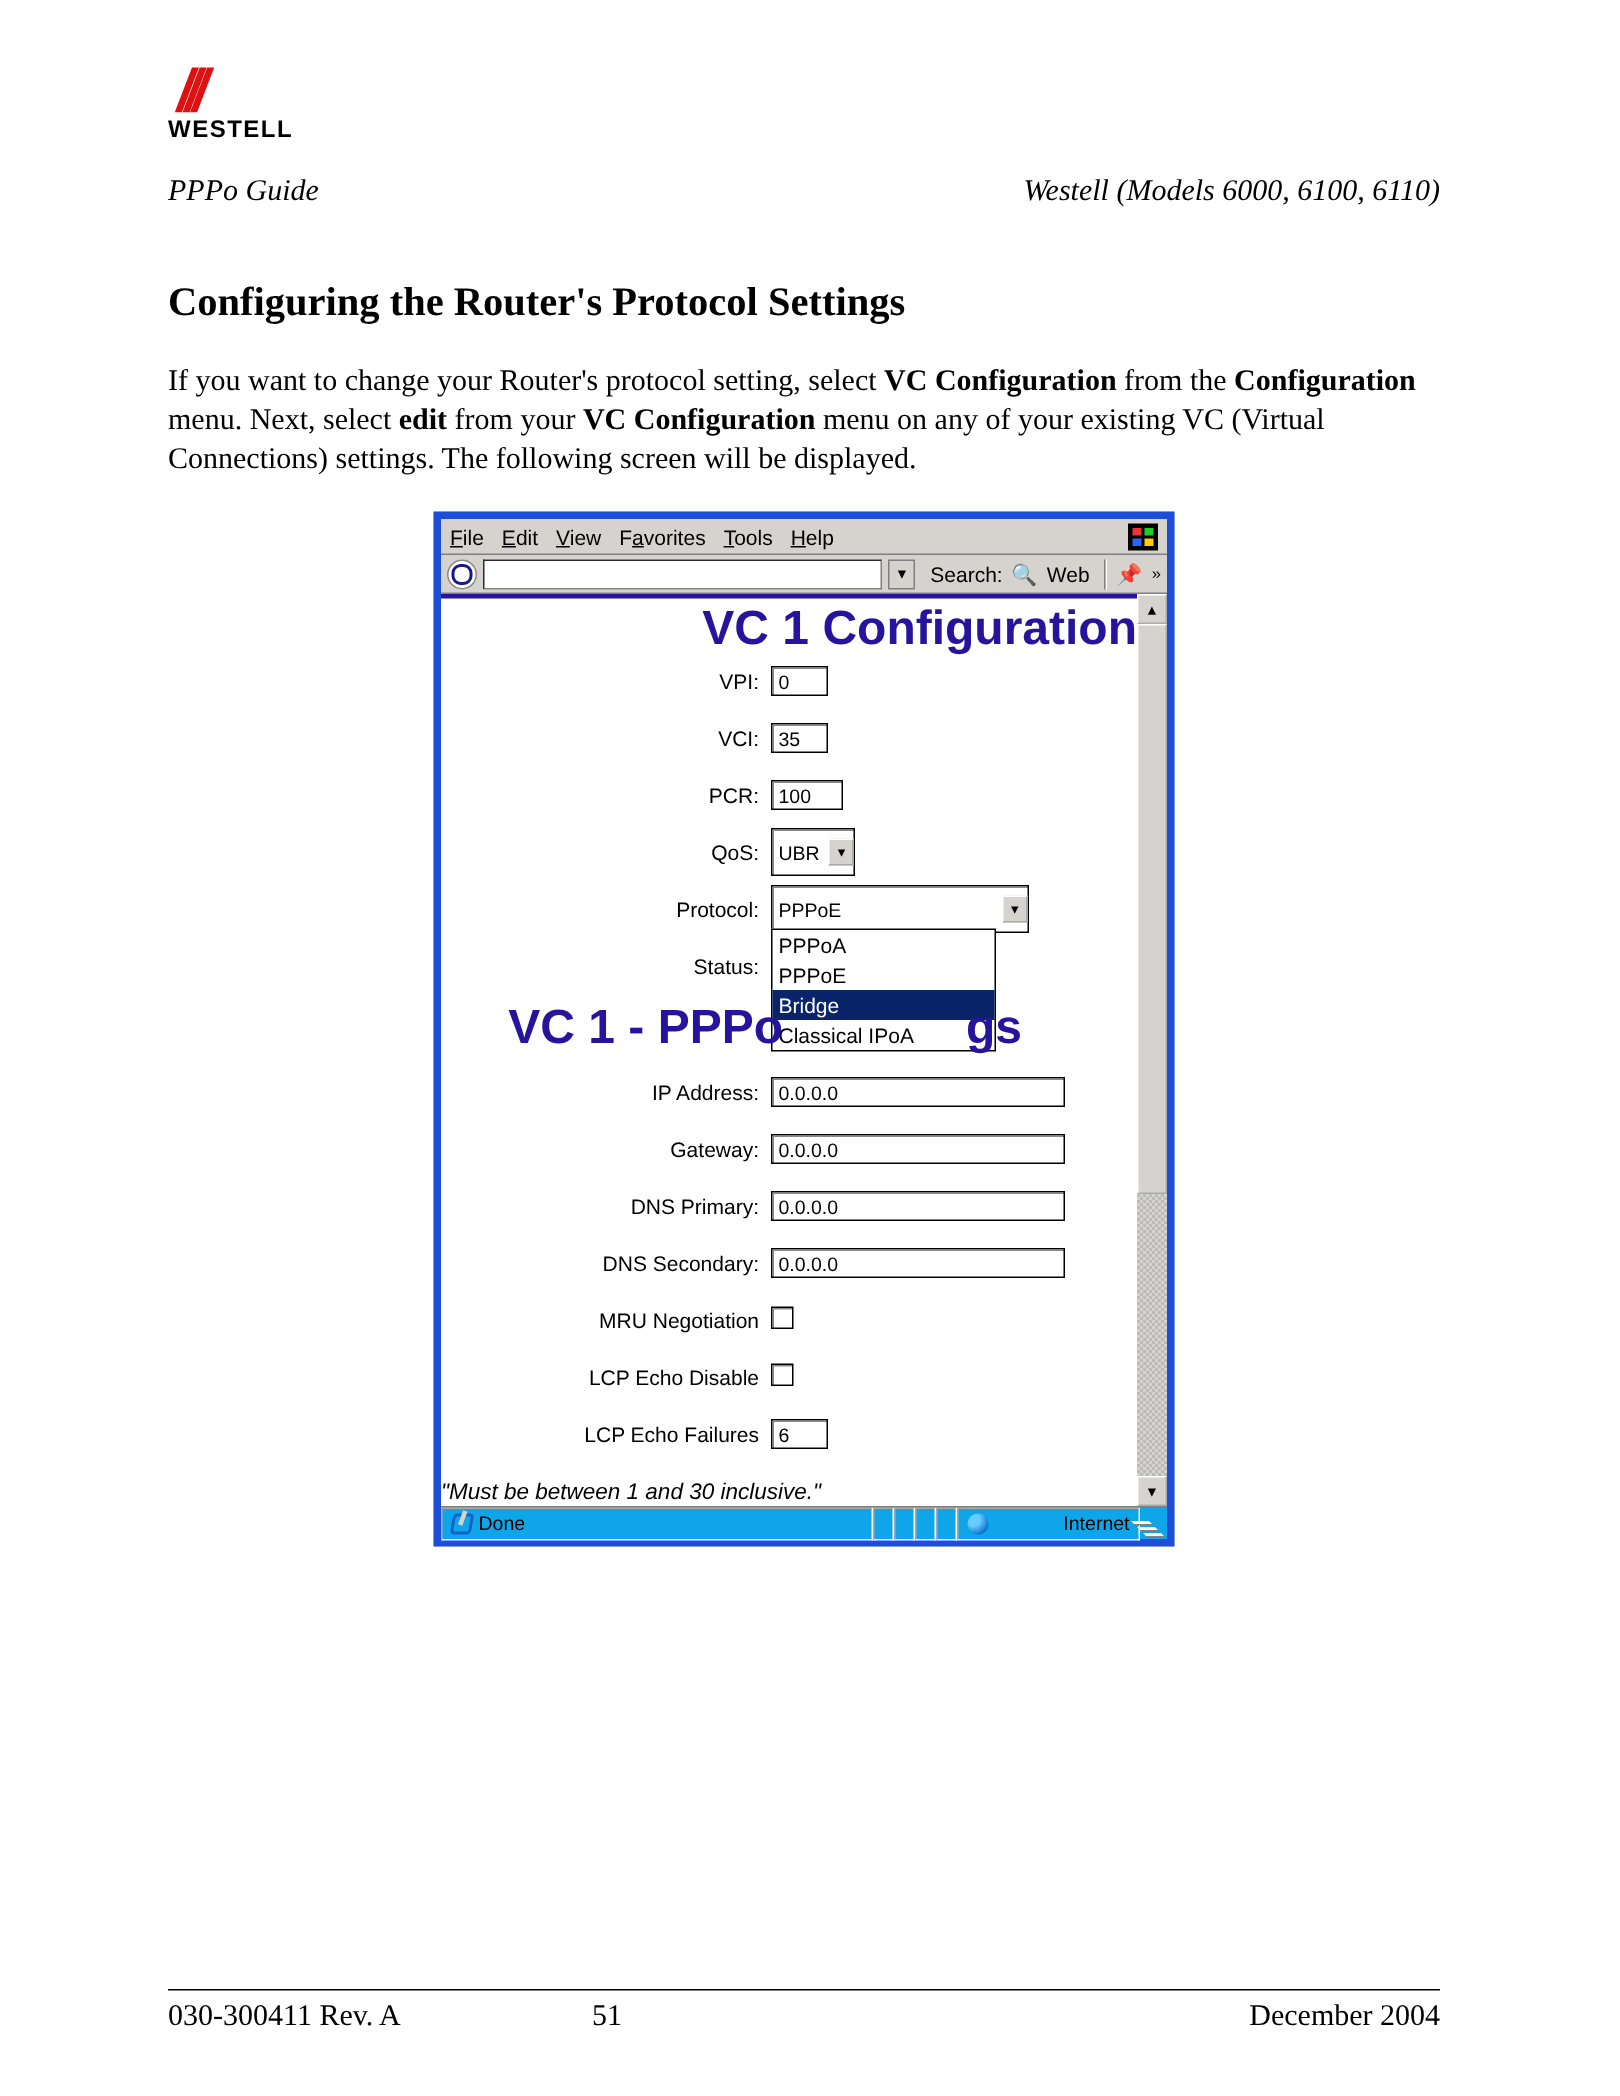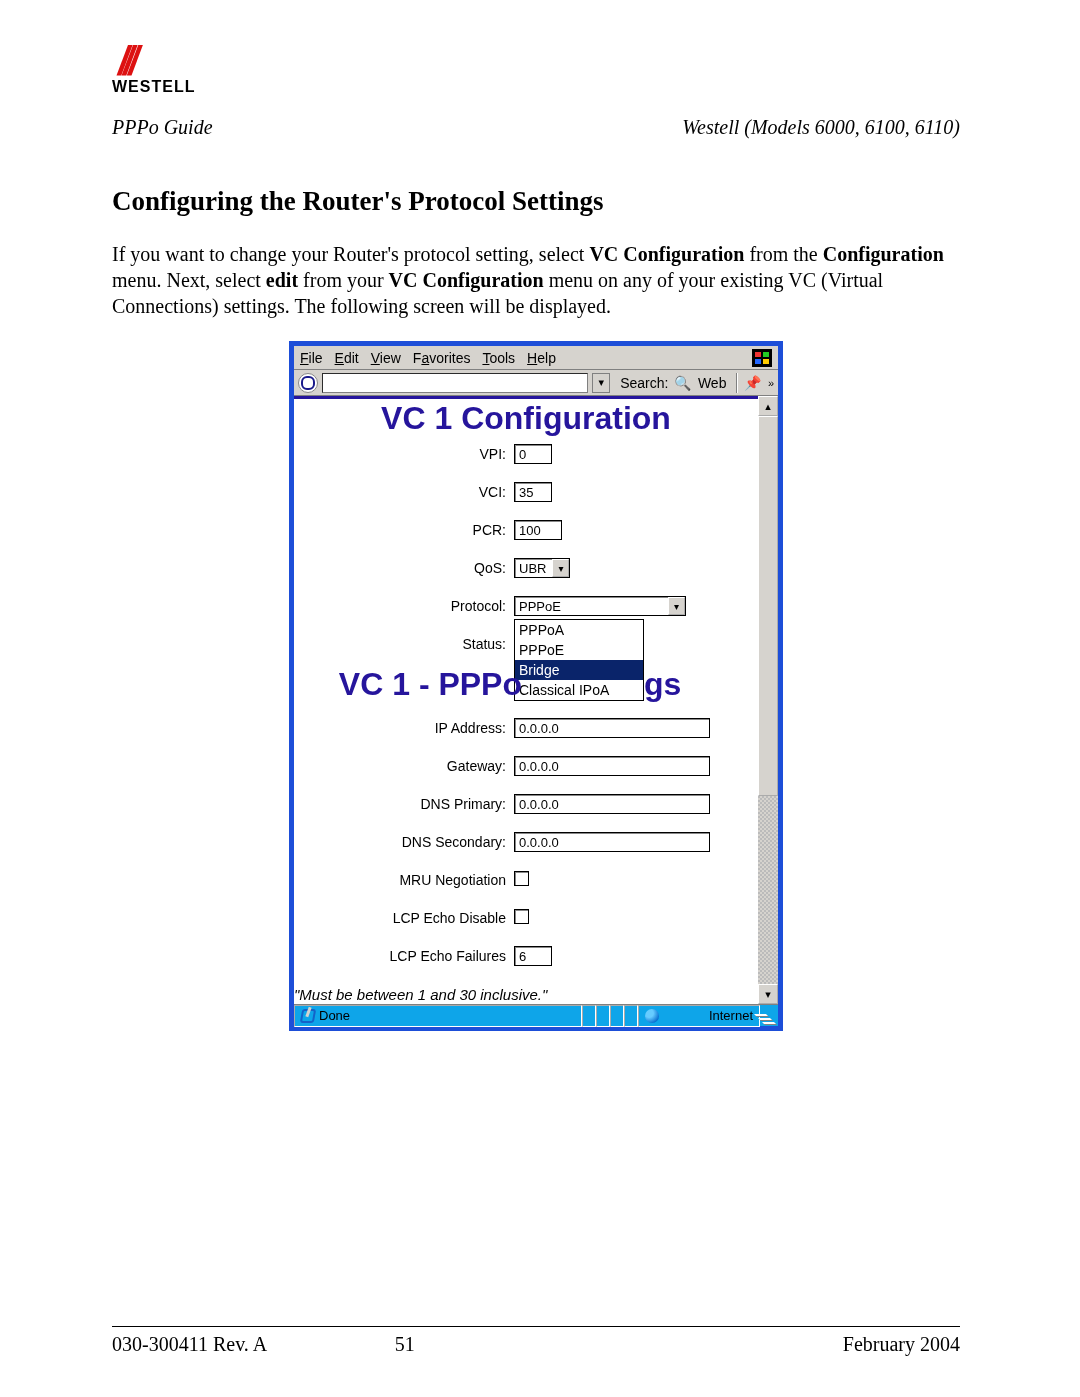--- a/index.html
+++ b/index.html
@@ -170,21 +170,21 @@
   }
   .content {
     position:absolute; left:0; top:0; right:20px; bottom:0;
     padding:0;
   }
   .vc-title {
     color:#26159c;
     font-family:"Comic Sans MS","Trebuchet MS",Arial,sans-serif;
     font-weight:900;
     font-size:32px;
-    text-align:center;
+    text-align:right;
     border-top:3px solid #26159c;
     margin:0;
     line-height:34px;
     padding-top:2px;
   }
   table.form {
     width:100%;
     border-collapse:collapse;
     font-family: Tahoma, Arial, sans-serif;
     font-size:14px;
@@ -201,40 +201,40 @@
   }
   .win-input {
     background:#fff; border:1px solid #000; box-shadow:inset 1px 1px 0 #888;
     height:20px; font-size:13px; padding:0 4px;
     font-family: Tahoma, Arial, sans-serif;
   }
   .w40  { width:38px; }
   .w48  { width:48px; }
   .w180 { width:196px; }
   .win-select-frame {
-    display:inline-flex; align-items:center; height:20px;
+    display:inline-flex; align-items:center; height:32px;
     background:#fff; border:1px solid #000; box-shadow:inset 1px 1px 0 #888;
     vertical-align:middle;
   }
   .win-select-frame .sel-text { padding:0 6px 0 4px; font-size:13px; }
   .win-select-frame .sel-btn {
     width:17px; height:18px; background:#d6d3ce; border:1px outset #fff;
     display:flex; align-items:center; justify-content:center; font-size:10px;
   }
   .win-check {
     width:15px; height:15px; background:#fff;
     border:1px solid #000; box-shadow:inset 1px 1px 0 #888;
     display:inline-block;
   }
   .open-dropdown {
     position:absolute;
     background:#fff; border:1px solid #000;
     font-family: Tahoma, Arial, sans-serif;
     font-size:14px;
-    width:130px;
+    width:150px;
   }
   .open-dropdown .opt { padding:2px 4px; }
   .open-dropdown .opt.selected { background:#0a246a; color:#fff; }
   .vc-sub {
     color:#26159c;
     font-family:"Comic Sans MS","Trebuchet MS",Arial,sans-serif;
     font-weight:900;
     font-size:32px;
     white-space:nowrap;
   }
@@ -452,15 +452,15 @@
         <span class="globe"></span>
         <span>Internet</span>
       </div>
       <div class="grip"></div>
     </div>
   </div>
 
   <div class="page-footer">
     <span class="f-left">030-300411 Rev. A</span>
     <span class="f-mid">51</span>
-    <span class="f-right">February 2004</span>
+    <span class="f-right">December 2004</span>
   </div>
 </div>
 
 </body></html>

